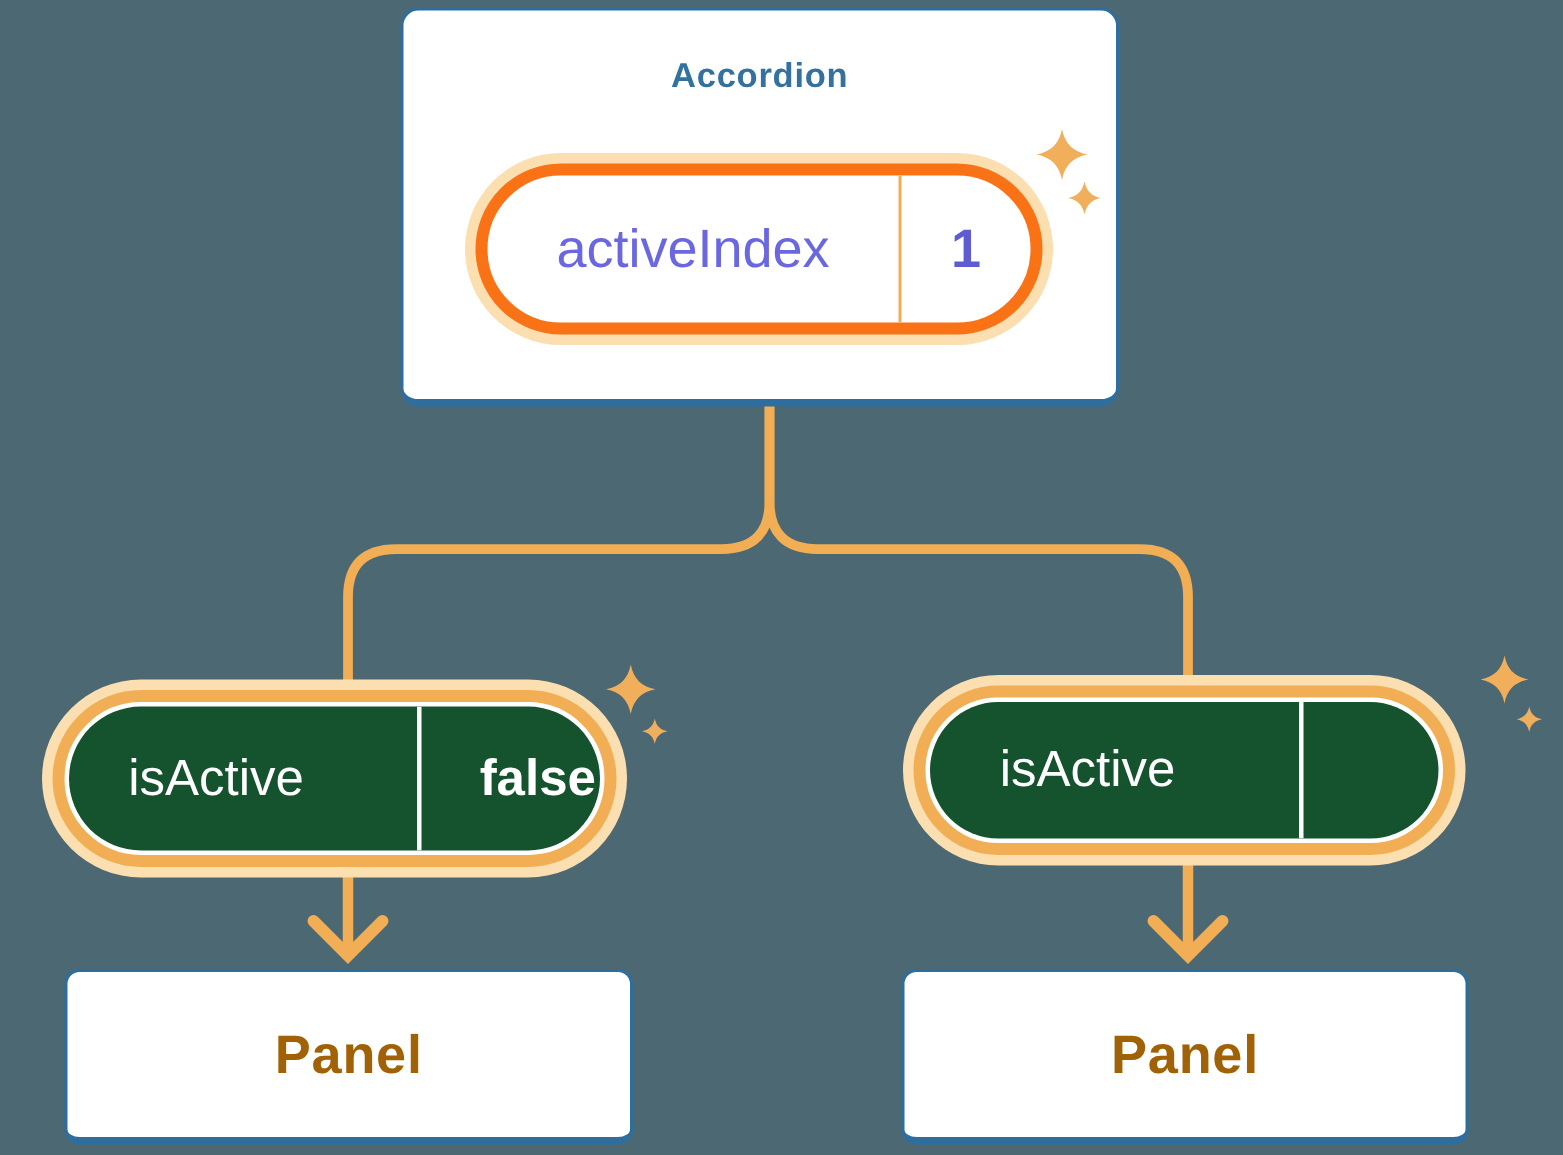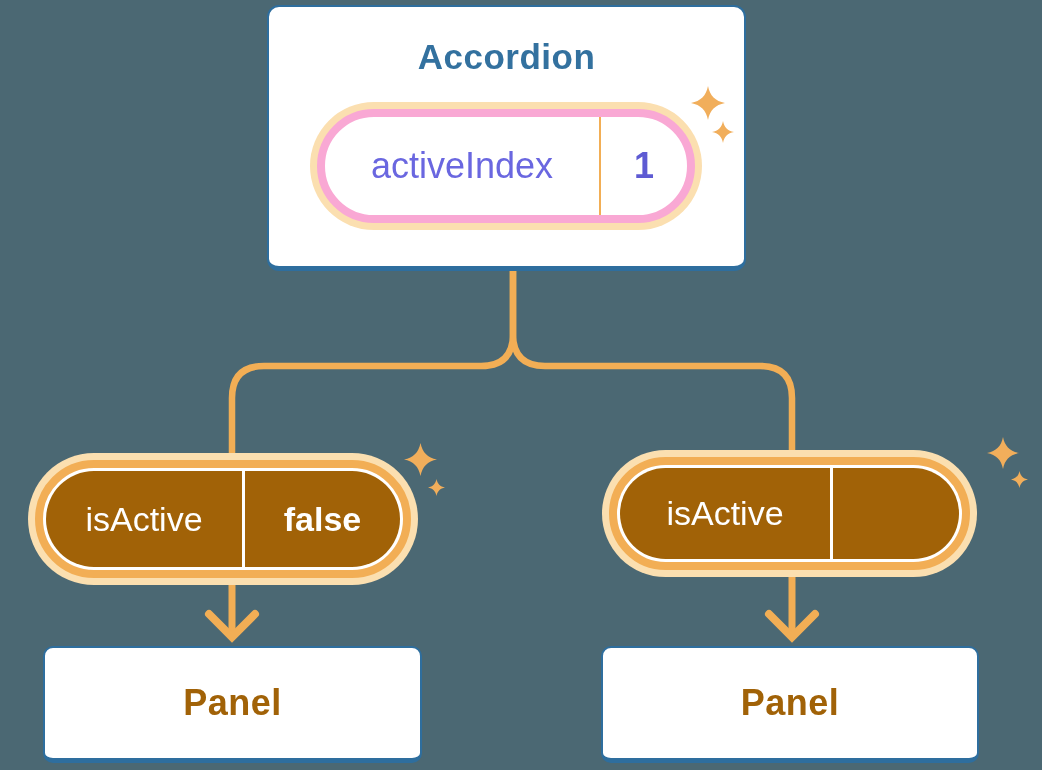--- a/index.html
+++ b/index.html
@@ -29,33 +29,33 @@
   }
   .accordion-card {
     left: 267px; top: 5px;
     width: 479px; height: 266px;
   }
   .card-title {
     position: absolute;
     left: 0; right: 0;
     top: 30px;
     text-align: center;
-    font-size: 35px;
+    font-size: 23px;
     font-weight: 600;
     color: #33719F;
     letter-spacing: 0.5px;
   }
   
   .state-pill {
     position: absolute;
     left: 317px; top: 109px;
     width: 378px; height: 114px;
     box-sizing: border-box;
     background: #ffffff;
-    border: 8px solid #f9a8d4;
+    border: 8px solid #f97316;
     border-radius: 999px;
     box-shadow: 0 0 0 7px #FBDFB0;
     display: flex;
     align-items: stretch;
     overflow: hidden;
     z-index: 3;
   }
   .state-pill .pill-name {
     width: 274px;
     display: flex; align-items: center; justify-content: center;
@@ -81,25 +81,26 @@
     border: 8px solid #F2AE55;
     border-radius: 999px;
     box-shadow: 0 0 0 7px #FBDFB0;
     padding: 3px;
     z-index: 3;
   }
   .prop-pill-left  { left: 35px;  top: 460px; width: 376px; height: 118px; }
   .prop-pill-right { left: 609px; top: 457px; width: 361px; height: 113px; }
   .prop-pill .pill-fill {
     width: 100%; height: 100%;
-    background: #a16207;
+    background: #14532d;
     border-radius: 999px;
     display: flex;
     align-items: stretch;
     overflow: hidden;
+    gap: 36px;
   }
   .prop-pill .pill-name {
     display: flex; align-items: center; justify-content: center;
     font-size: 34px;
     color: #ffffff;
   }
   .prop-pill-left  .pill-name { width: 196px; }
   .prop-pill-right .pill-name { width: 210px; }
   .prop-pill .pill-divider {
     width: 3px;

